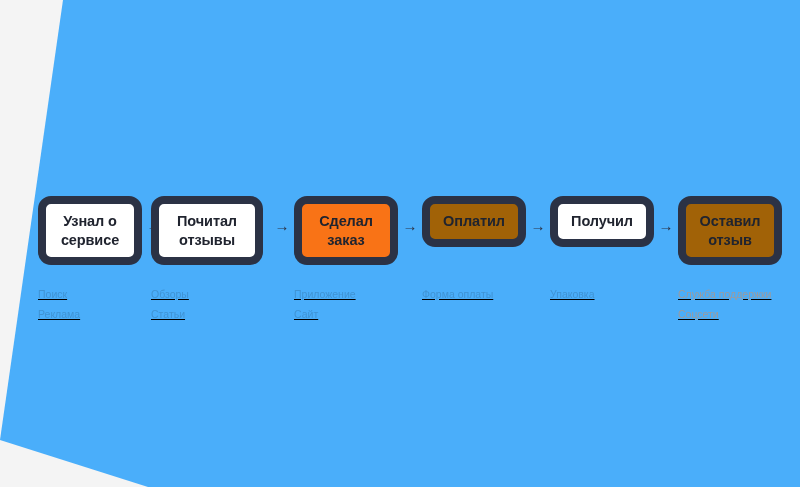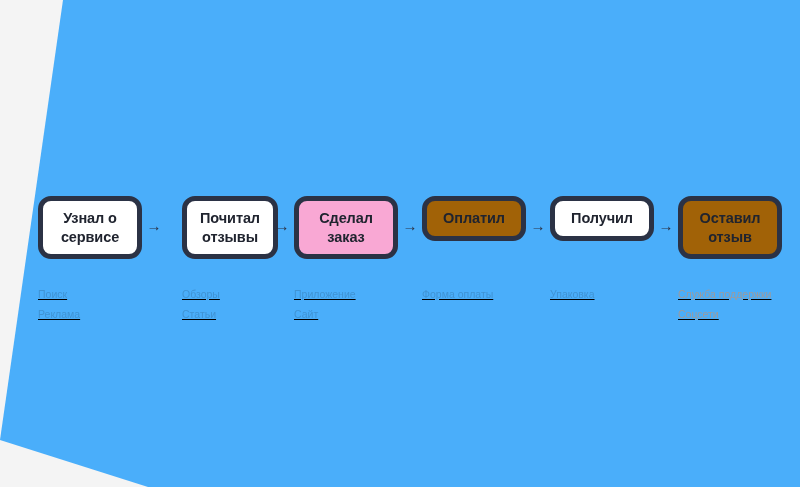--- a/index.html
+++ b/index.html
@@ -42,21 +42,21 @@
 
   .step {
     position: absolute;
     top: 0;
     width: 104px;
   }
 
   .step-box {
     box-sizing: border-box;
     background: #ffffff;
-    border: 5px solid #f97316;
+    border: 8px solid #f97316;
     border-radius: 13px;
     min-height: 44px;
     padding: 8px 6px;
     display: flex;
     align-items: center;
     justify-content: center;
     text-align: center;
   }
 
   .step-box.two-line {
@@ -115,33 +115,33 @@
         <div class="step-box two-line" style="border-color: rgb(43, 50, 69); background: rgb(255, 255, 255);">
           <div class="step-label">Узнал о
 сервисе</div>
         </div>
         <div class="step-captions">
           <div class="caption-line">Поиск</div>
           <div class="caption-line">Реклама</div>
         </div>
       </div>
       <div class="step-arrow" style="left: 105px;">→</div>
-      <div class="step" style="left: 144px; width: 96px;">
+      <div class="step" style="left: 113px; width: 112px;">
         <div class="step-box two-line" style="border-color: rgb(43, 50, 69); background: rgb(255, 255, 255);">
           <div class="step-label">Почитал
 отзывы</div>
         </div>
         <div class="step-captions">
           <div class="caption-line">Обзоры</div>
           <div class="caption-line">Статьи</div>
         </div>
       </div>
       <div class="step-arrow" style="left: 233px;">→</div>
       <div class="step" style="left: 256px; width: 104px;">
-        <div class="step-box two-line" style="border-color: rgb(43, 50, 69); background: #f9a8d4;">
+        <div class="step-box two-line" style="border-color: rgb(43, 50, 69); background: #f97316;">
           <div class="step-label">Сделал
 заказ</div>
         </div>
         <div class="step-captions">
           <div class="caption-line">Приложение</div>
           <div class="caption-line">Сайт</div>
         </div>
       </div>
       <div class="step-arrow" style="left: 361px;">→</div>
       <div class="step" style="left: 384px; width: 104px;">

